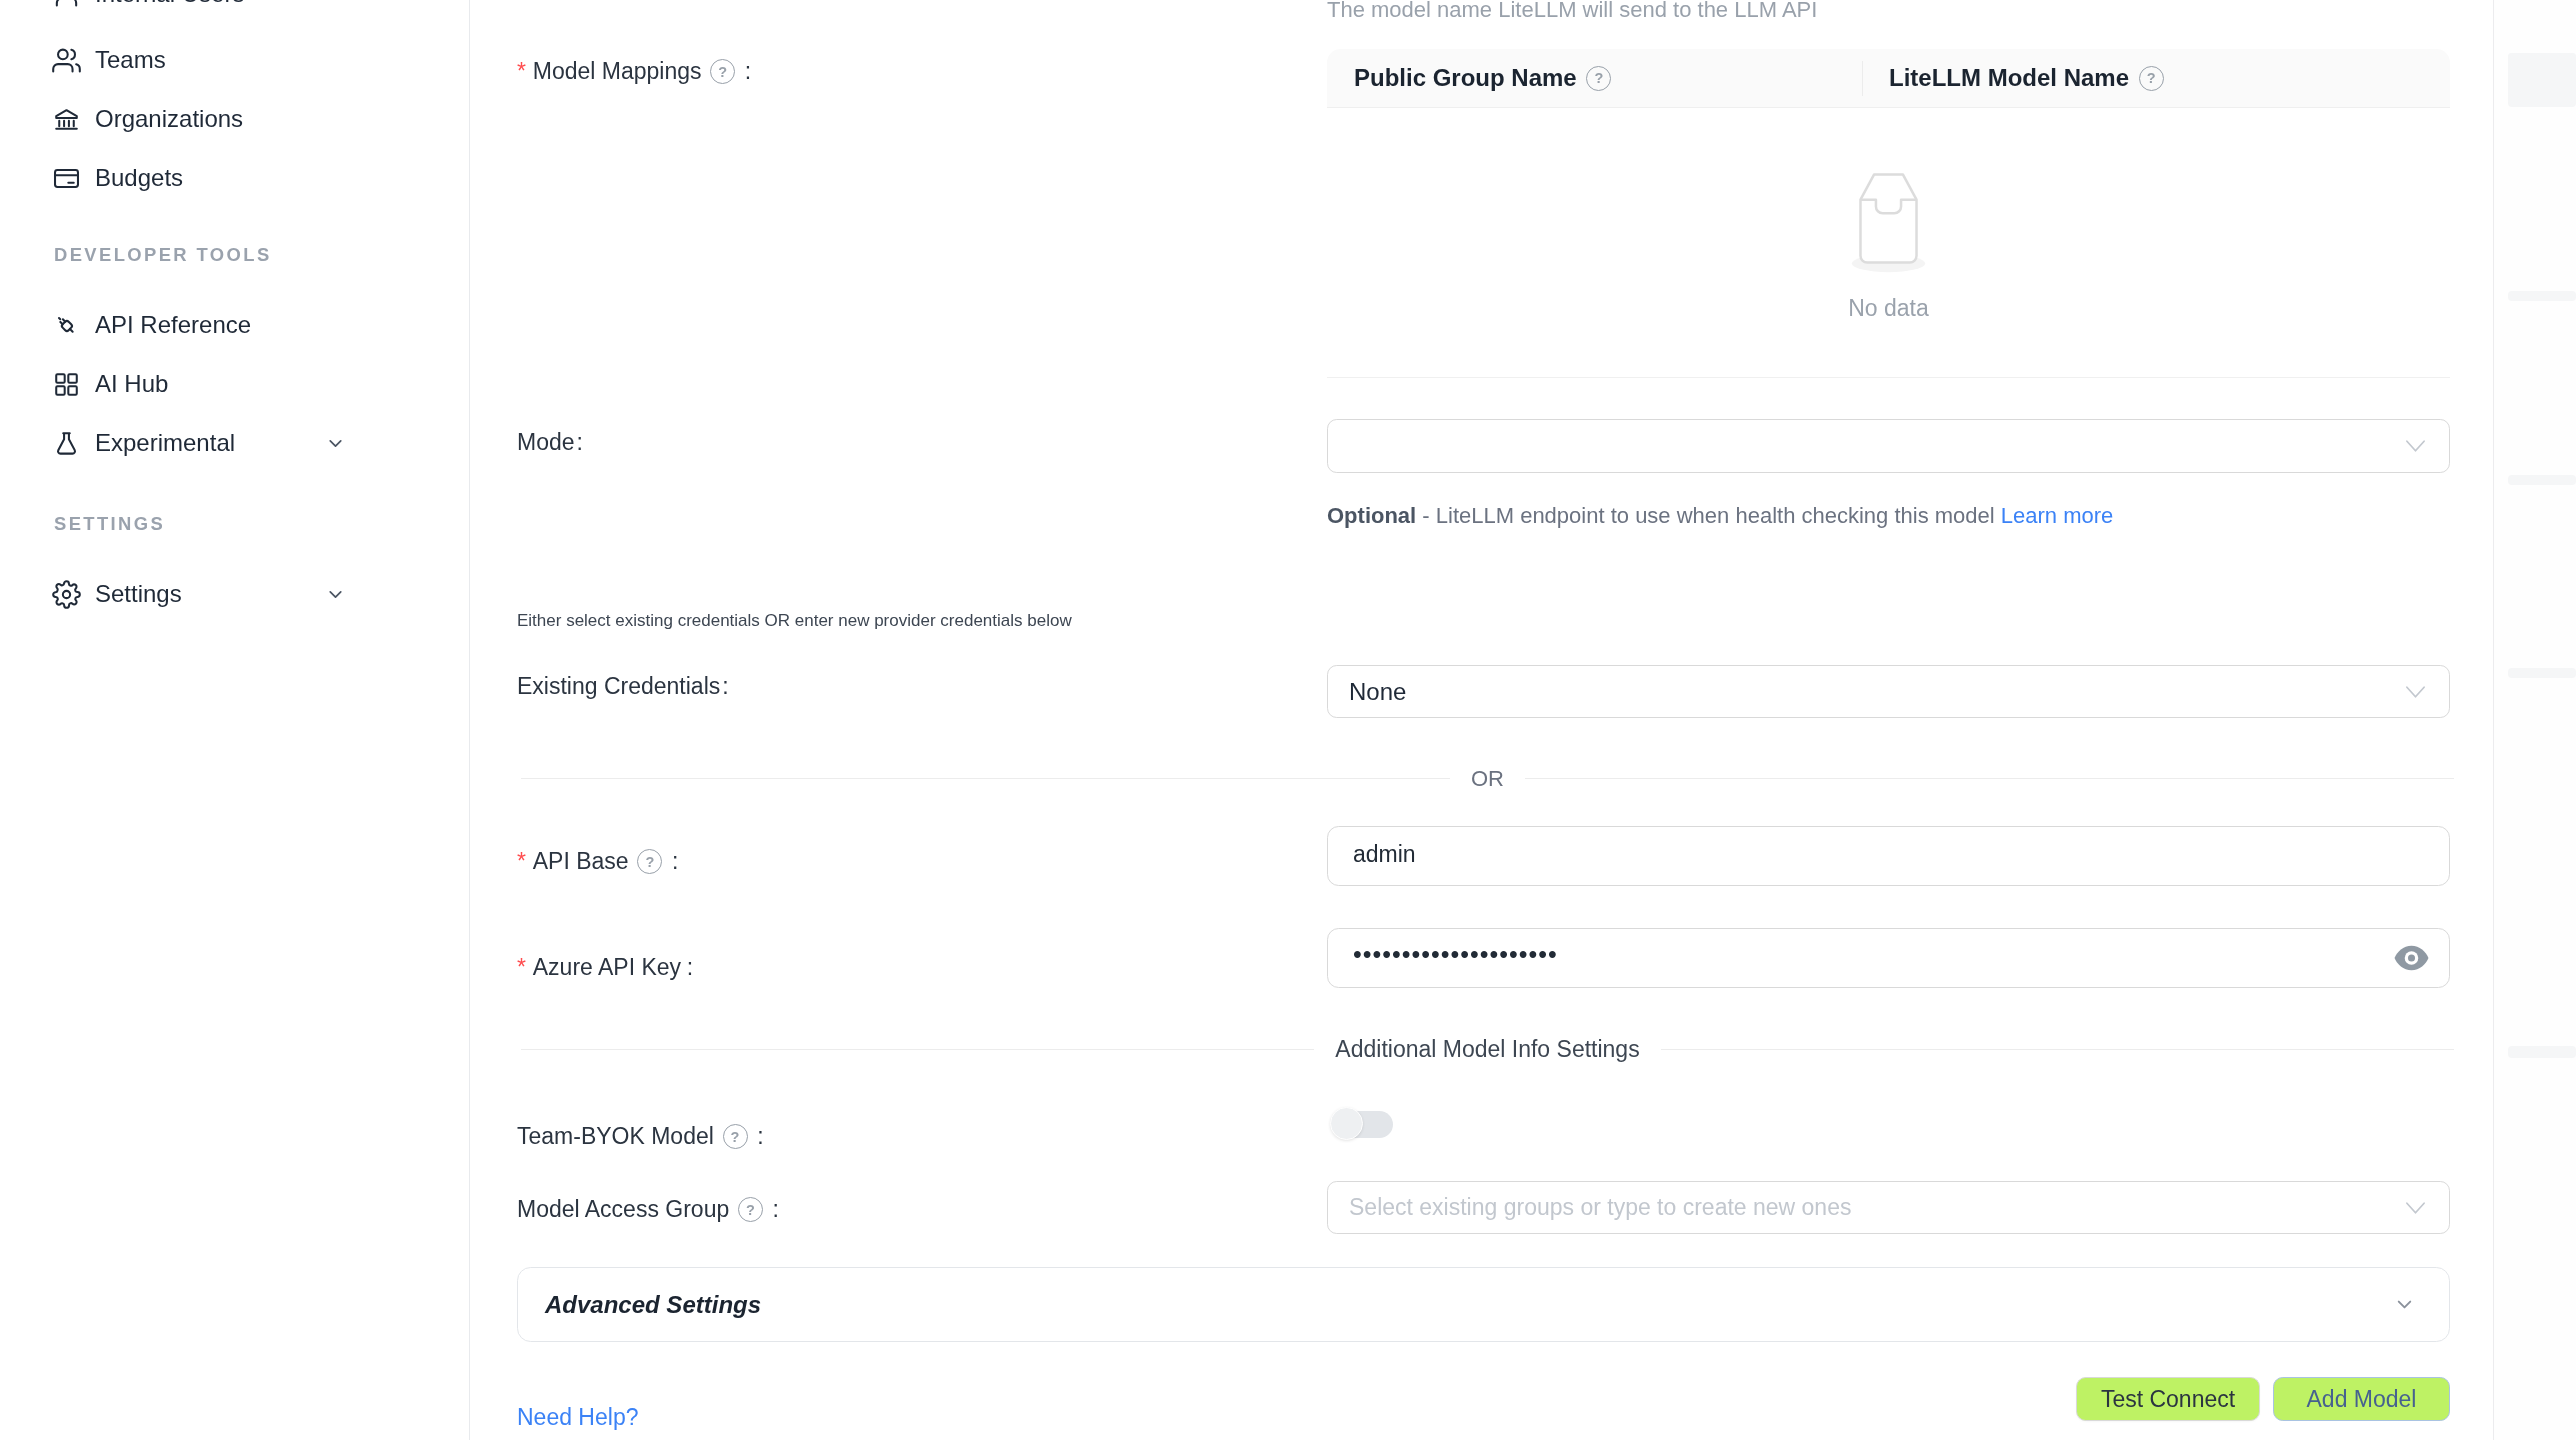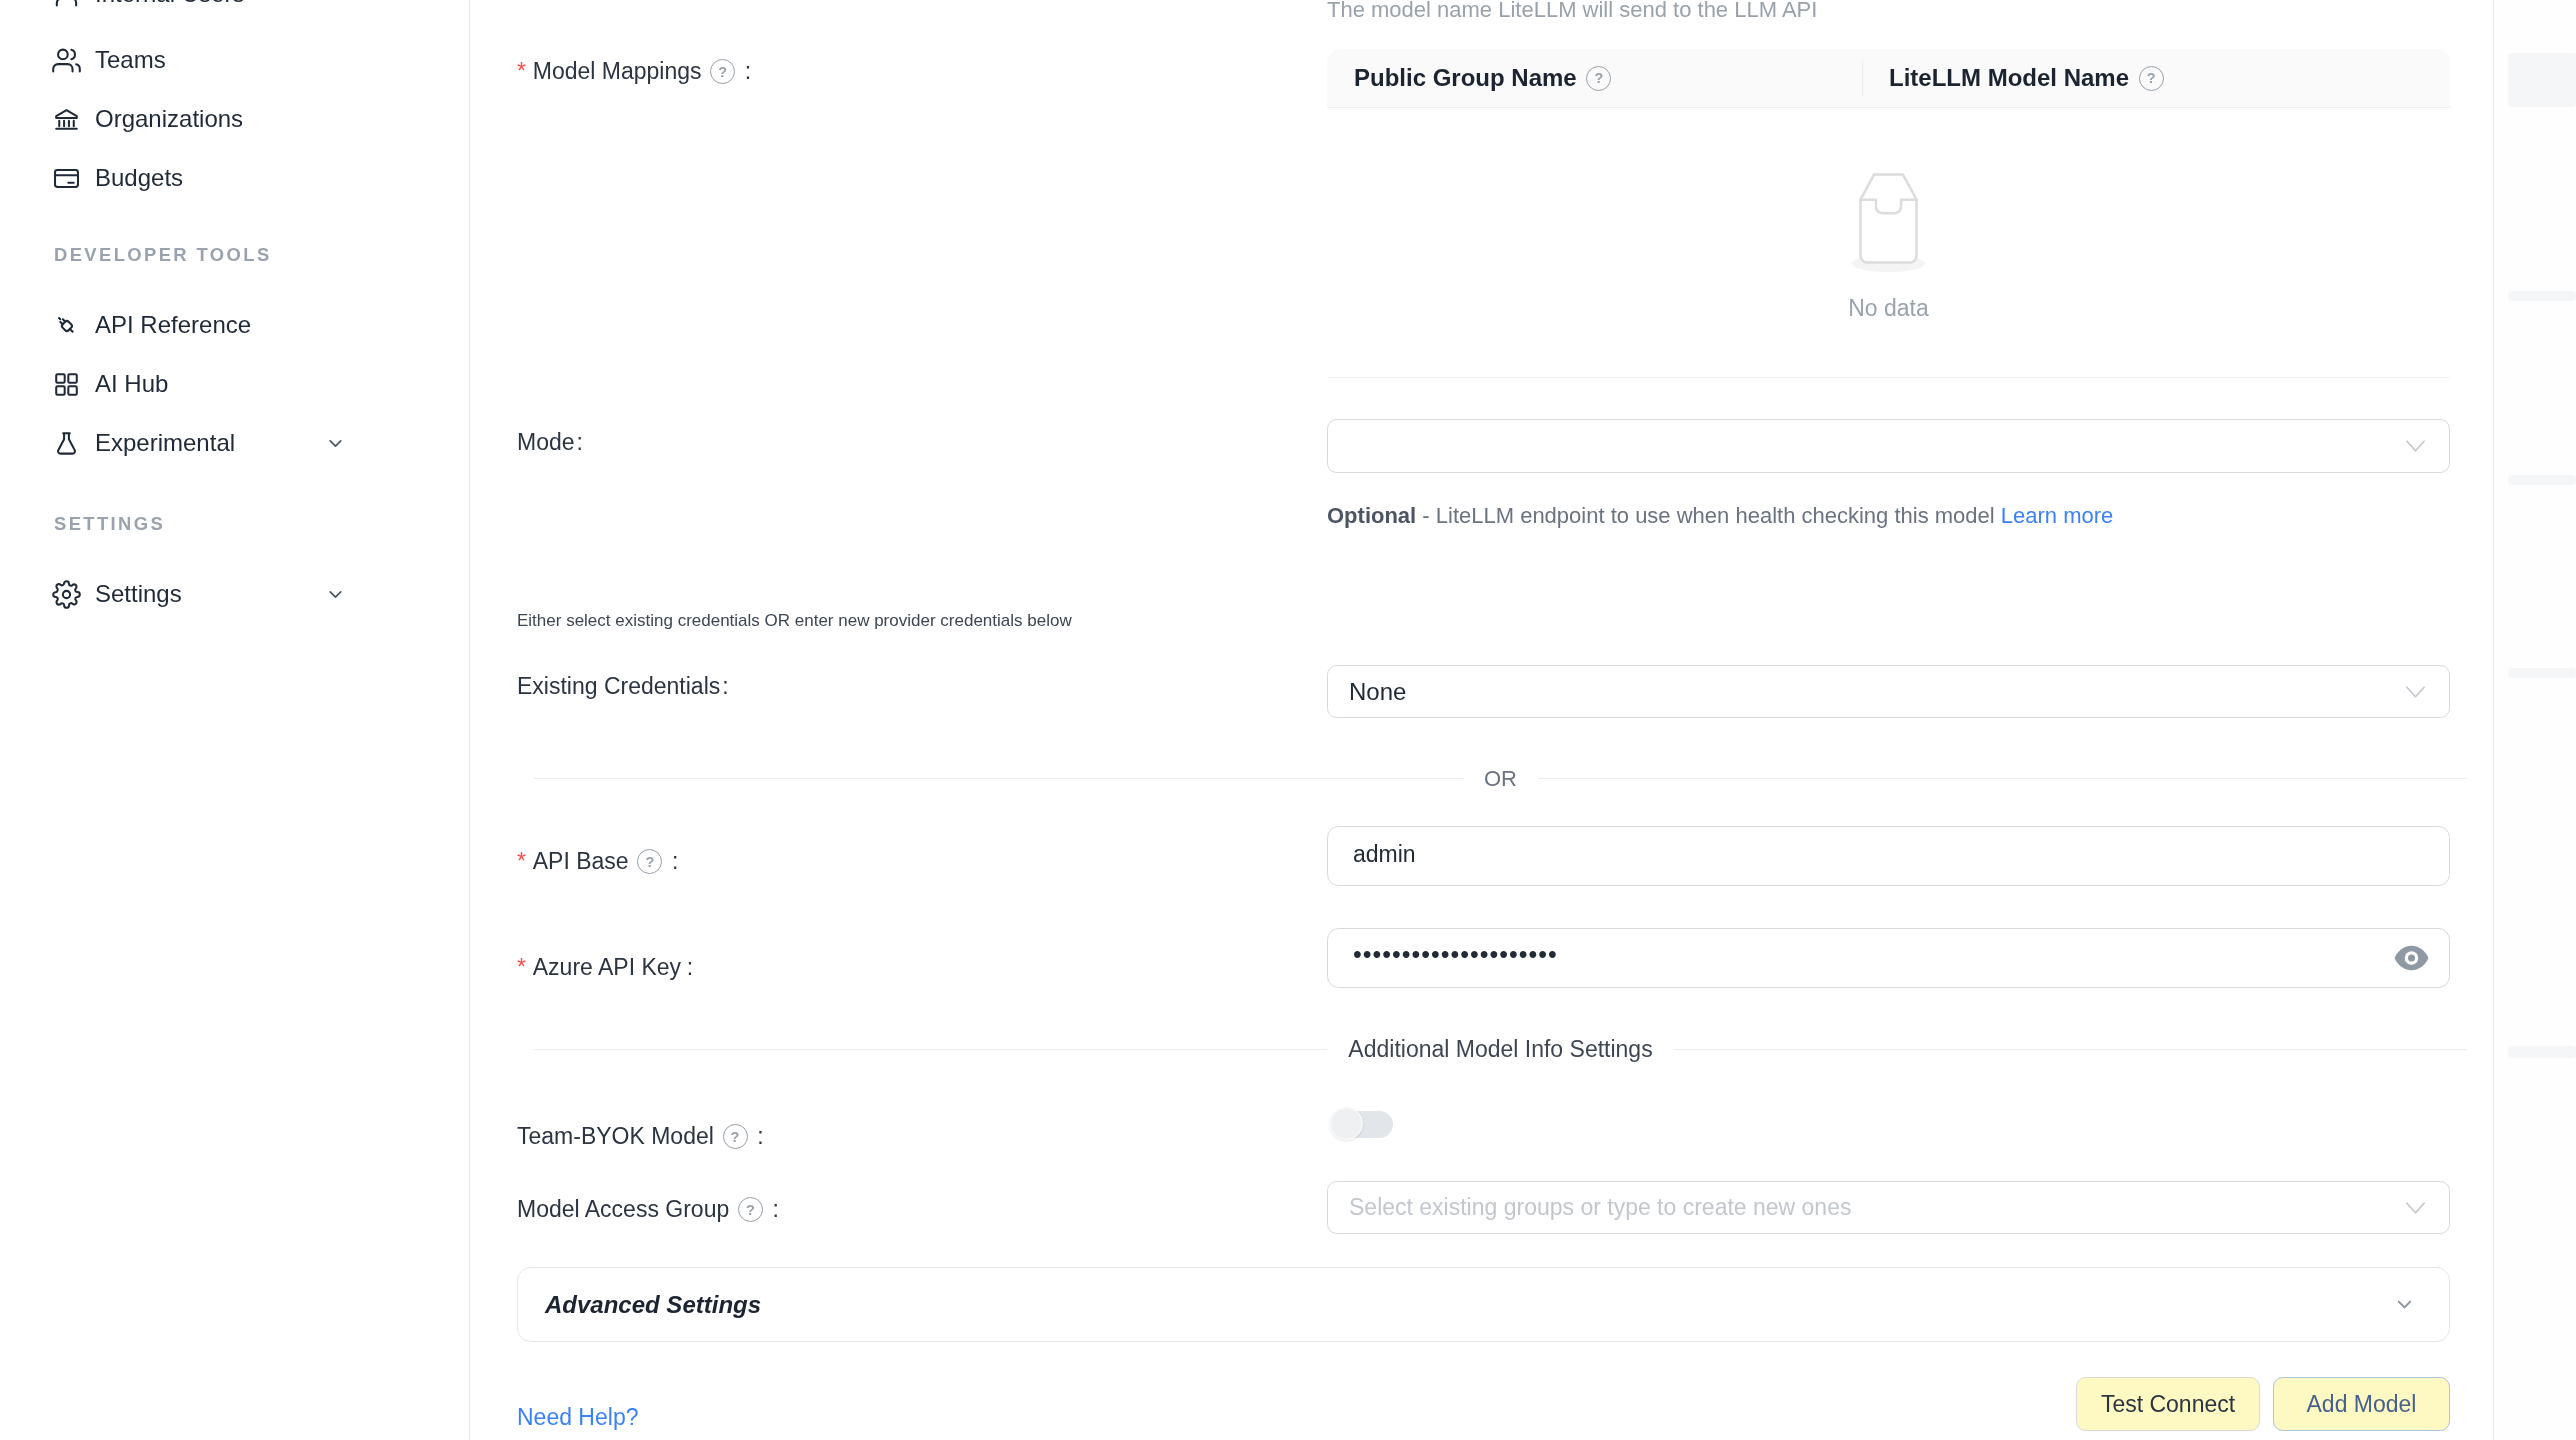--- a/index.html
+++ b/index.html
@@ -54,40 +54,40 @@
   svg.arrow{stroke:#c3c8cf;stroke-width:1.8;fill:none;stroke-linecap:round;stroke-linejoin:round;width:100%;height:100%;}
   .dots{font-size:25px;letter-spacing:1px;color:#222b36;transform:translateY(-1.9px);}
   .eye-btn{position:absolute;right:19.4px;top:50%;transform:translateY(-50%);width:37px;height:29px;
            display:flex;cursor:pointer;}
 
   .helper{position:absolute;left:858px;top:496px;width:891px;font-size:22px;color:#6b7280;line-height:39px;}
   .helper b{color:#4b5563;}
   .link{color:#3b82f6;cursor:pointer;}
   .cred-note{position:absolute;left:48px;top:611px;font-size:17px;color:#3d4652;}
 
-  .hdivider{position:absolute;left:65px;width:1933px;display:flex;align-items:center;gap:21px;}
+  .hdivider{position:absolute;left:52px;width:1933px;display:flex;align-items:center;gap:21px;}
   .hdivider .line{flex:1;height:1px;background:#ececec;}
   .hdivider .dtext{font-size:22px;color:#6b7280;white-space:nowrap;}
   .hdivider.strong .dtext{font-size:23px;color:#3d4652;}
 
   
   .toggle{position:absolute;left:864px;top:1111px;width:60px;height:27px;background:#e2e5e9;
           border-radius:13.6px;cursor:pointer;}
   .toggle .knob{position:absolute;left:-2.9px;top:-3.9px;width:31px;height:31px;border-radius:50%;
                 background:#eef0f2;border:1.9px solid #fff;box-shadow:0 1px 2.9px rgba(0,0,0,.10);}
 
   
   .adv-panel{position:absolute;left:48px;top:1267px;width:1933px;height:75px;border:1.5px solid #e3e6ea;
              border-radius:13.6px;box-sizing:border-box;display:flex;align-items:center;cursor:pointer;}
   .adv-title{margin-left:27px;font-size:24px;font-weight:700;color:#1b2430;font-style:italic;}
   .adv-chev{position:absolute;right:33px;width:23px;height:23px;display:flex;color:#6b7280;}
 
   
   .help-link{position:absolute;left:48px;top:1404px;font-size:23px;color:#3b82f6;cursor:pointer;}
-  .btn{position:absolute;top:1377px;height:54px;border-radius:9.7px;background:#fef9c3;display:flex;
+  .btn{position:absolute;top:1377px;height:44px;border-radius:9.7px;background:#bef264;display:flex;
        align-items:center;justify-content:center;font-size:23px;cursor:pointer;box-sizing:border-box;}
   .btn-test{left:1607px;width:184px;border:1px solid #d9d9d9;color:#2b3440;
             box-shadow:0 1px 1.9px rgba(0,0,0,.03);}
   .btn-add{left:1804px;width:177px;border:1.5px solid #a9c3e2;color:#46618f;}
 
   
   .panel-edge{position:absolute;left:2493px;top:0;width:1px;height:1440px;background:#ececee;}
   .bg-strip{position:absolute;left:2494px;top:0;width:82px;height:1440px;background:#fefefe;}
   .bg-blob{position:absolute;left:2508px;width:68px;background:#f5f6f7;border-radius:3.9px;}
 </style>

